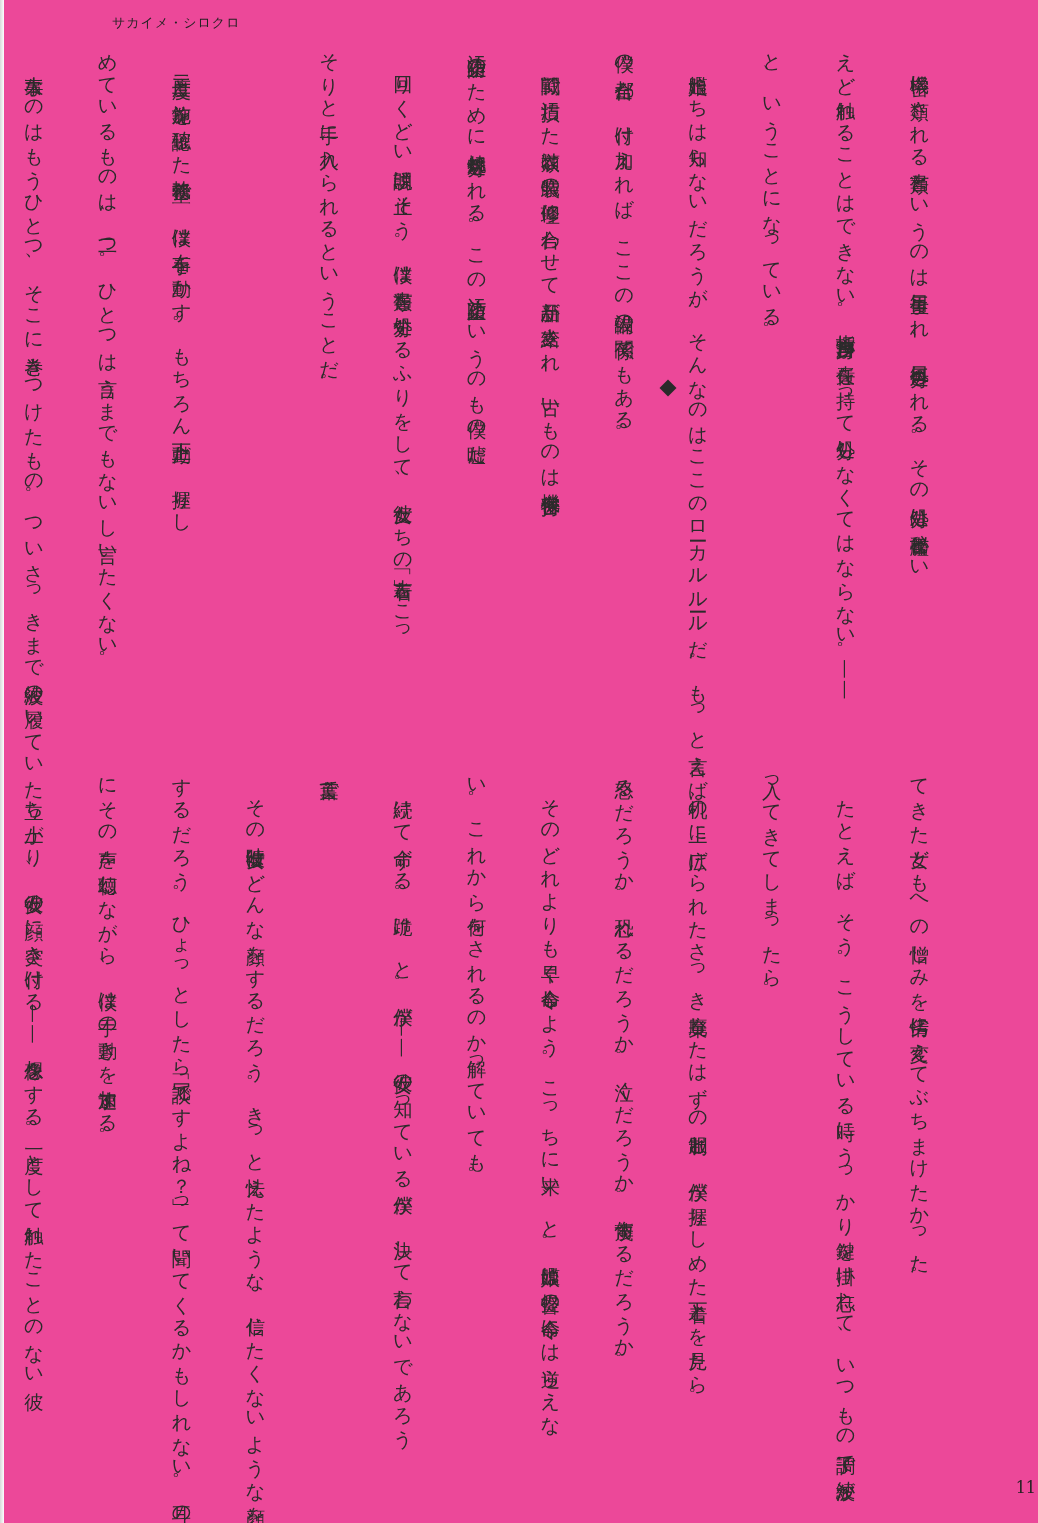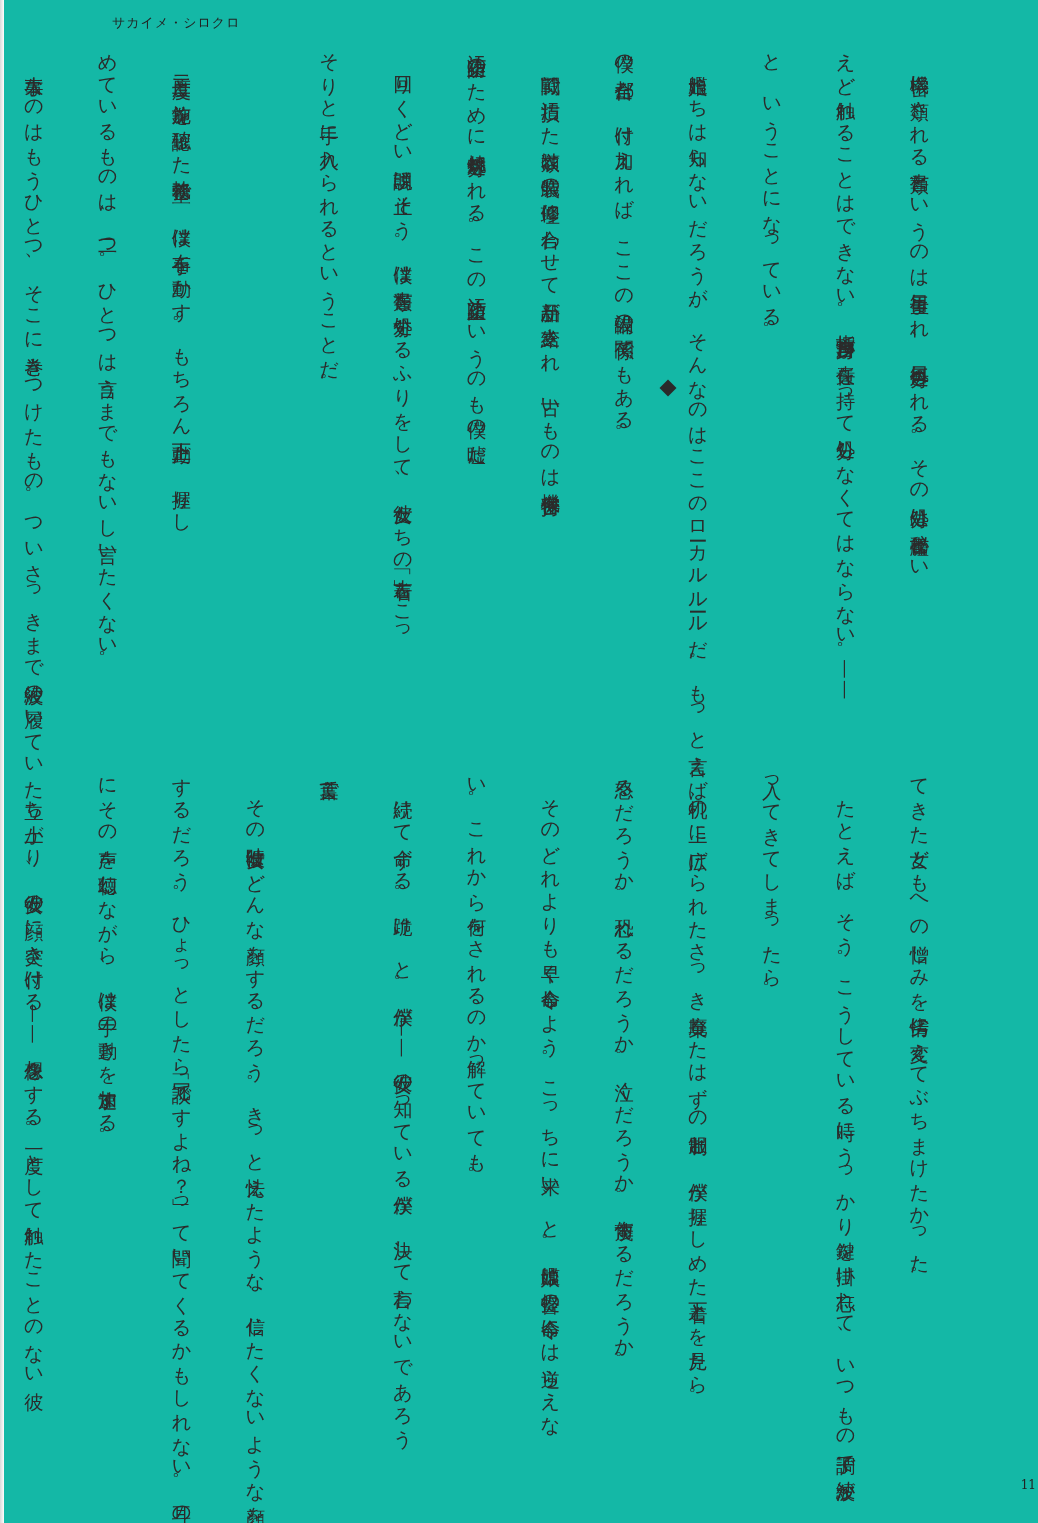--- a/index.html
+++ b/index.html
@@ -12,21 +12,21 @@
       height: 1523px;
       position: relative;
       overflow: hidden;
       font-family: "DejaVu Serif", "Liberation Serif", serif;
       color: #2a2a2a;
     }
     .page {
       position: absolute;
       left: 0; top: 0;
       width: 1038px; height: 1523px;
-      background: #14b8a6;
+      background: #ec4899;
     }
     .left-edge {
       position: absolute;
       left: 0; top: 0;
       width: 4px; height: 1523px;
       background: linear-gradient(to right, #d8d8d8, #fdfdfd);
     }
     .running-header {
       position: absolute;
       left: 112px;
@@ -67,21 +67,21 @@
       width: 12px;
       height: 12px;
       background: #2a2a2a;
       transform: rotate(45deg);
     }
     .page-number {
       position: absolute;
       right: 2px;
       top: 1478px;
       font-family: "DejaVu Serif", "Liberation Serif", serif;
-      font-size: 12px;
+      font-size: 16px;
       color: #222;
       text-align: right;
     }
   </style>
 </head>
 <body>
 
 <div class="page">
   <div class="left-edge"></div>
 

